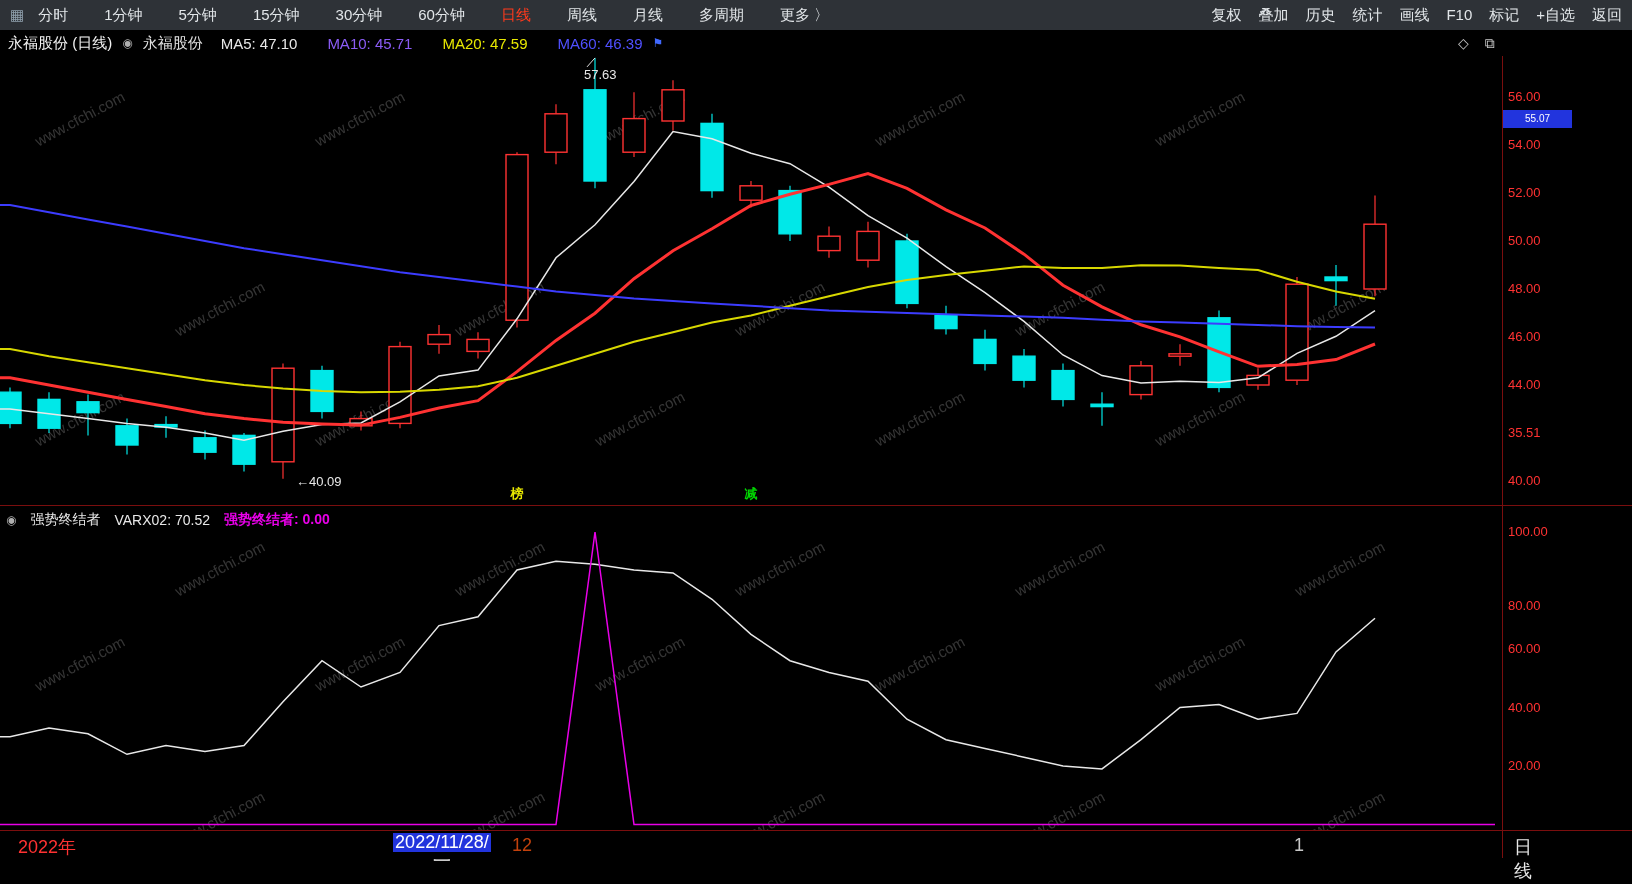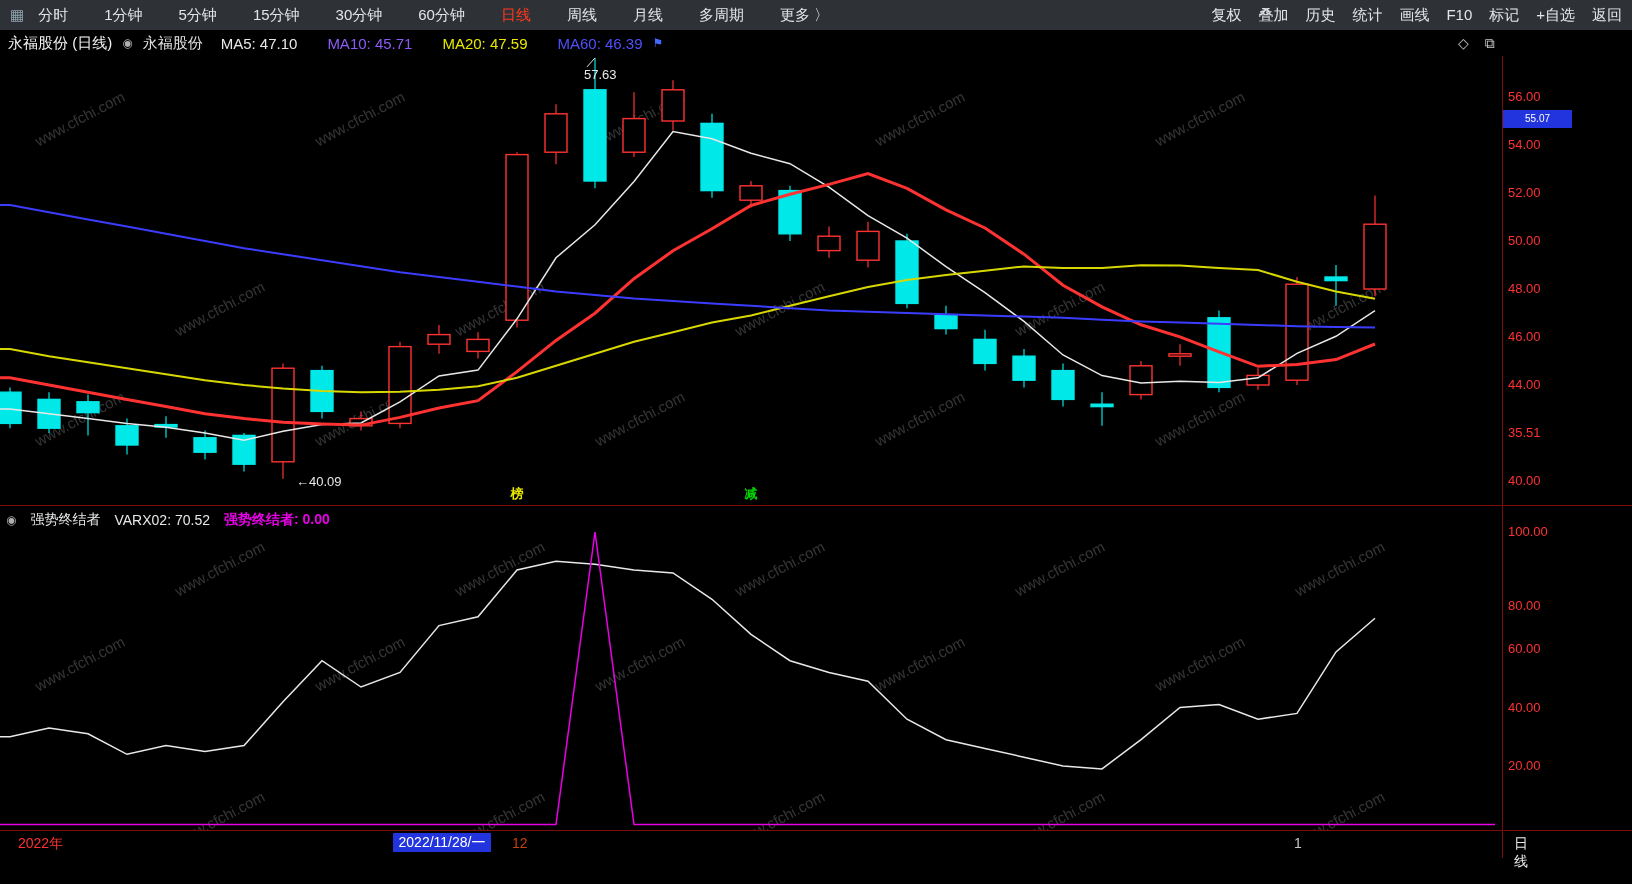--- a/index.html
+++ b/index.html
@@ -35,21 +35,21 @@
   .ind-signal{color:#e800e8;font-weight:bold;}
   
   #axes div{position:absolute;}
   .axis-tick{left:1508px;color:#ff3232;font-size:13px;height:16px;line-height:16px;}
   .chip{left:1503px;width:69px;height:18px;background:#2234dd;color:#fff;font-size:10px;
         text-align:center;line-height:18px;}
   
   .h-div{position:absolute;left:0;width:1632px;height:1px;background:#7a0e0e;}
   .v-div{position:absolute;left:1502px;top:56px;width:1px;height:802px;background:#7a0e0e;}
   
-  .time-axis{position:absolute;left:0;top:831px;width:1362px;height:26px;font-size:14px;}
+  .time-axis{position:absolute;left:0;top:831px;width:1362px;height:26px;font-size:18px;}
   .time-axis span{position:absolute;}
   .tx-year{left:18px;top:4px;color:#ff3232;}
   .tx-date{left:393px;top:2px;width:98px;height:19px;background:#2234dd;color:#fff;
            text-align:center;line-height:19px;cursor:pointer;}
   .tx-m12{left:512px;top:4px;color:#c2410c;}
   .tx-m1{left:1294px;top:4px;color:#c8c8c8;}
   .tx-period{left:1514px;top:4px;color:#e8e8e8;}
 </style>
 </head>
 <body>

